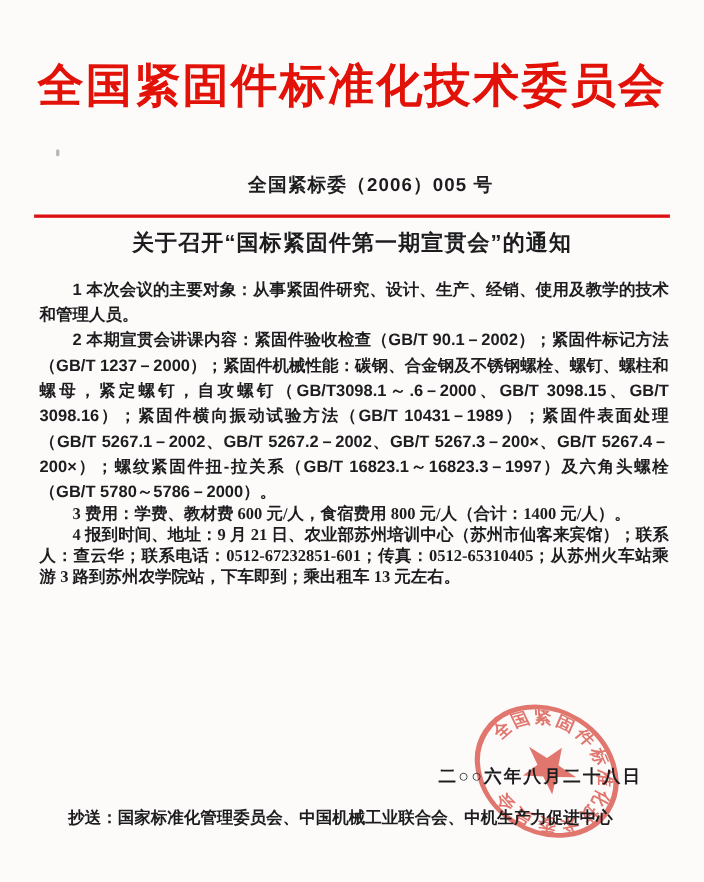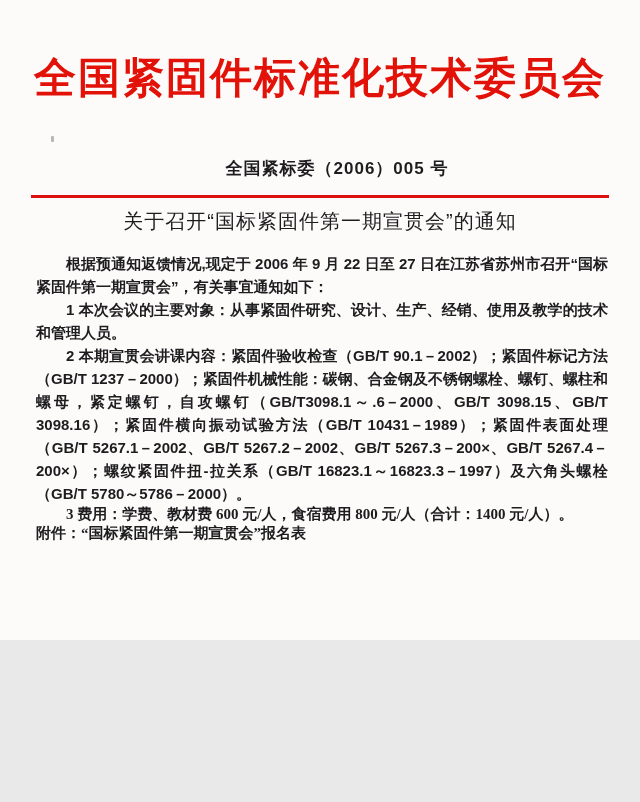--- a/index.html
+++ b/index.html
@@ -2,39 +2,39 @@
 <html style="--title_red: #e21209; --rule_red: #dc1010; --body_text: #1d1d20; --seal_red: #dd5a52; --page_bg: #fcfbf9;"><head>
 <meta charset="utf-8">
 <style>
   :root{
     --title_red:#e21209; --rule_red:#dc1010; --body_text:#1d1d20;
     --seal_red:#dd5a52; --page_bg:#fcfbf9;
   }
   html,body{margin:0;padding:0;}
   body{background:#e9e9e9;font-family:"Liberation Sans","DejaVu Sans",sans-serif;}
   .page{
-    position:relative;width:640px;height:640px;margin:0 auto;
+    position:relative;width:640px;height:802px;margin:0 auto;
     background:var(--page_bg);overflow:hidden;color:var(--body_text);
   }
   .org-title{
     margin:55px 10px 0;text-align:center;
     font-size:42px;line-height:46px;font-weight:bold;
     color:var(--title_red);letter-spacing:2px;white-space:nowrap;
   }
   .doc-number{
     margin-top:58px;text-align:center;
     font-size:17px;line-height:20px;font-weight:bold;letter-spacing:1px;padding-left:34px;
   }
   .red-rule{
     margin:16px 31px 0;height:0;border:none;
     border-top:3px solid var(--rule_red);
   }
   .doc-title{
     margin:10px 20px 0;text-align:center;
-    font-size:20px;line-height:26px;font-weight:normal;letter-spacing:1px;
+    font-size:20px;line-height:26px;font-weight:bold;letter-spacing:1px;
   }
   .doc-body{
     margin:18px 32px 0 36px;
     font-size:15px;font-weight:bold;text-align:justify;
   }
   .para{margin:0;line-height:23px;}
   .para.indent{text-indent:2em;}
   .para.tight{line-height:19px;font-family:Liberation Serif, serif;}
   .para.gap{margin-top:7px;}
   .date-line{
@@ -63,25 +63,24 @@
 
   <h1 class="org-title">全国紧固件标准化技术委员会</h1>
 
   <div class="doc-number">全国紧标委（2006）005 号</div>
 
   <hr class="red-rule">
 
   <h2 class="doc-title">关于召开“国标紧固件第一期宣贯会”的通知</h2>
 
   <div class="doc-body">
-      <p class="para indent">根据预通知返馈情况,现定于 2006 年 9 月 22 日至 27 日在江苏省苏州市召开“国标紧固件第一期宣贯会”，有关事宜通知如下：</p>
       <p class="para indent">1 本次会议的主要对象：从事紧固件研究、设计、生产、经销、使用及教学的技术和管理人员。</p>
       <p class="para indent">2 本期宣贯会讲课内容：紧固件验收检查（GB/T 90.1－2002）；紧固件标记方法（GB/T 1237－2000）；紧固件机械性能：碳钢、合金钢及不锈钢螺栓、螺钉、螺柱和螺母，紧定螺钉，自攻螺钉（GB/T3098.1～.6－2000、GB/T 3098.15、GB/T 3098.16）；紧固件横向振动试验方法（GB/T 10431－1989）；紧固件表面处理（GB/T 5267.1－2002、GB/T 5267.2－2002、GB/T 5267.3－200×、GB/T 5267.4－200×）；螺纹紧固件扭-拉关系（GB/T 16823.1～16823.3－1997）及六角头螺栓（GB/T 5780～5786－2000）。</p>
       <p class="para indent tight">3 费用：学费、教材费 600 元/人，食宿费用 800 元/人（合计：1400 元/人）。</p>
-      <p class="para tight">附件：“国标紧固件第一期宣贯会”报名表</p>
+      <p class="para indent tight">4 报到时间、地址：9 月 21 日、农业部苏州培训中心（苏州市仙客来宾馆）；联系人：查云华；联系电话：0512-67232851-601；传真：0512-65310405；从苏州火车站乘游 3 路到苏州农学院站，下车即到；乘出租车 13 元左右。</p>
     </div>
 
   <div class="seal">
     <svg viewBox="0 0 200 200" preserveAspectRatio="none" aria-hidden="true">
       <circle class="seal-ring" cx="100" cy="100" r="93"></circle>
       <defs>
         <path id="sealArc" d="M 100,100 m -70,0 a 70,70 0 1,1 140,0 a 70,70 0 1,1 -140,0" fill="none"></path>
       </defs>
       <text class="seal-text">
         <textPath href="#sealArc" startOffset="2">全国紧固件标准化技术委员会</textPath>

